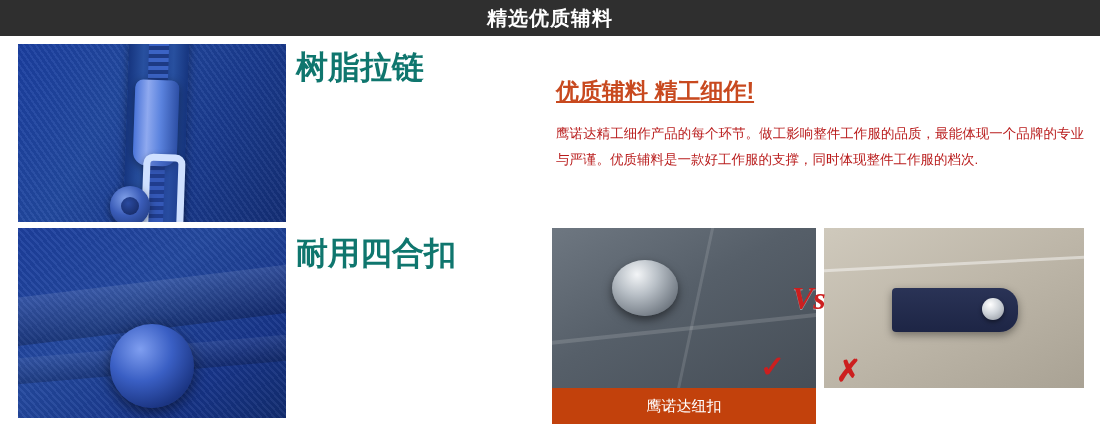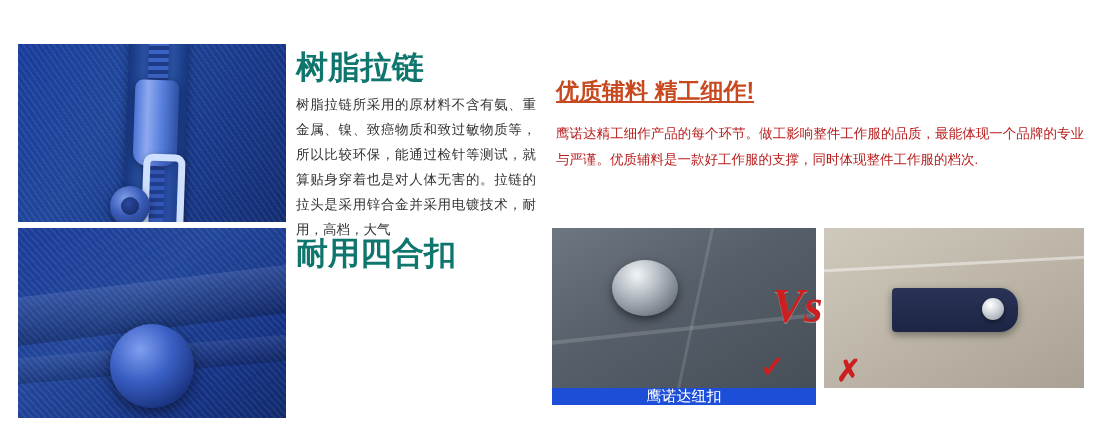--- a/index.html
+++ b/index.html
@@ -235,23 +235,23 @@
     left: 158px; top: 70px;
     width: 22px; height: 22px;
     border-radius: 50%;
     background: radial-gradient(circle at 38% 30%, #ffffff 0%, #cfd4da 45%, #8b9199 100%);
     box-shadow: 0 2px 4px rgba(0,0,0,.45);
   }
 
   
   .vs-mark {
     position: absolute;
-    left: 772px; top: 282px;
+    left: 792px; top: 282px;
     color: #cc1f1f;
-    font-size: 48px;
+    font-size: 32px;
     font-weight: bold;
     font-style: italic;
     font-family: "Liberation Serif", serif;
     line-height: 1;
     text-shadow: 0 1px 0 rgba(255,255,255,.4);
     text-align: center;
   }
 
   
   .check-mark {
@@ -267,49 +267,51 @@
     left: 836px; top: 356px;
     color: #cc1f1f;
     font-size: 30px;
     font-weight: bold;
     line-height: 1;
   }
 
   
   .caption {
     position: absolute;
-    height: 17px;
-    background: #1d4ed8;
+    height: 37px;
+    background: #c2410c;
     color: #ffffff;
     font-size: 15px;
     display: flex;
     align-items: center;
     justify-content: center;
   }
   .caption-left  { left: 552px; top: 388px; width: 264px; }
   .caption-right { left: 824px; top: 388px; width: 260px; }
 </style>
 </head>
 <body>
 
 <div id="page">
 
+  <div class="header-bar">
+    <div class="header-title">精选优质辅料</div>
+  </div>
 
   <div class="photo photo-zipper">
     <div class="weave"></div>
     <div class="seam"></div>
     <div class="teeth"></div>
     <div class="slider"></div>
     <div class="pull"></div>
     <div class="rivet"></div>
   </div>
 
   <div class="text-block tb-zipper">
     <div class="block-title">树脂拉链</div>
-    <div class="block-body">树脂拉链所采用的原材料不含有氨、重金属、镍、致癌物质和致过敏物质等，所以比较环保，能通过检针等测试，就算贴身穿着也是对人体无害的。拉链的拉头是采用锌合金并采用电镀技术，耐用，高档，大气</div>
   </div>
 
   <div class="right-block">
     <div class="right-title">优质辅料 精工细作!</div>
     <div class="right-body">鹰诺达精工细作产品的每个环节。做工影响整件工作服的品质，最能体现一个品牌的专业与严谨。优质辅料是一款好工作服的支撑，同时体现整件工作服的档次.</div>
   </div>
 
   <div class="photo photo-snap">
     <div class="weave"></div>
     <div class="fold"></div>

